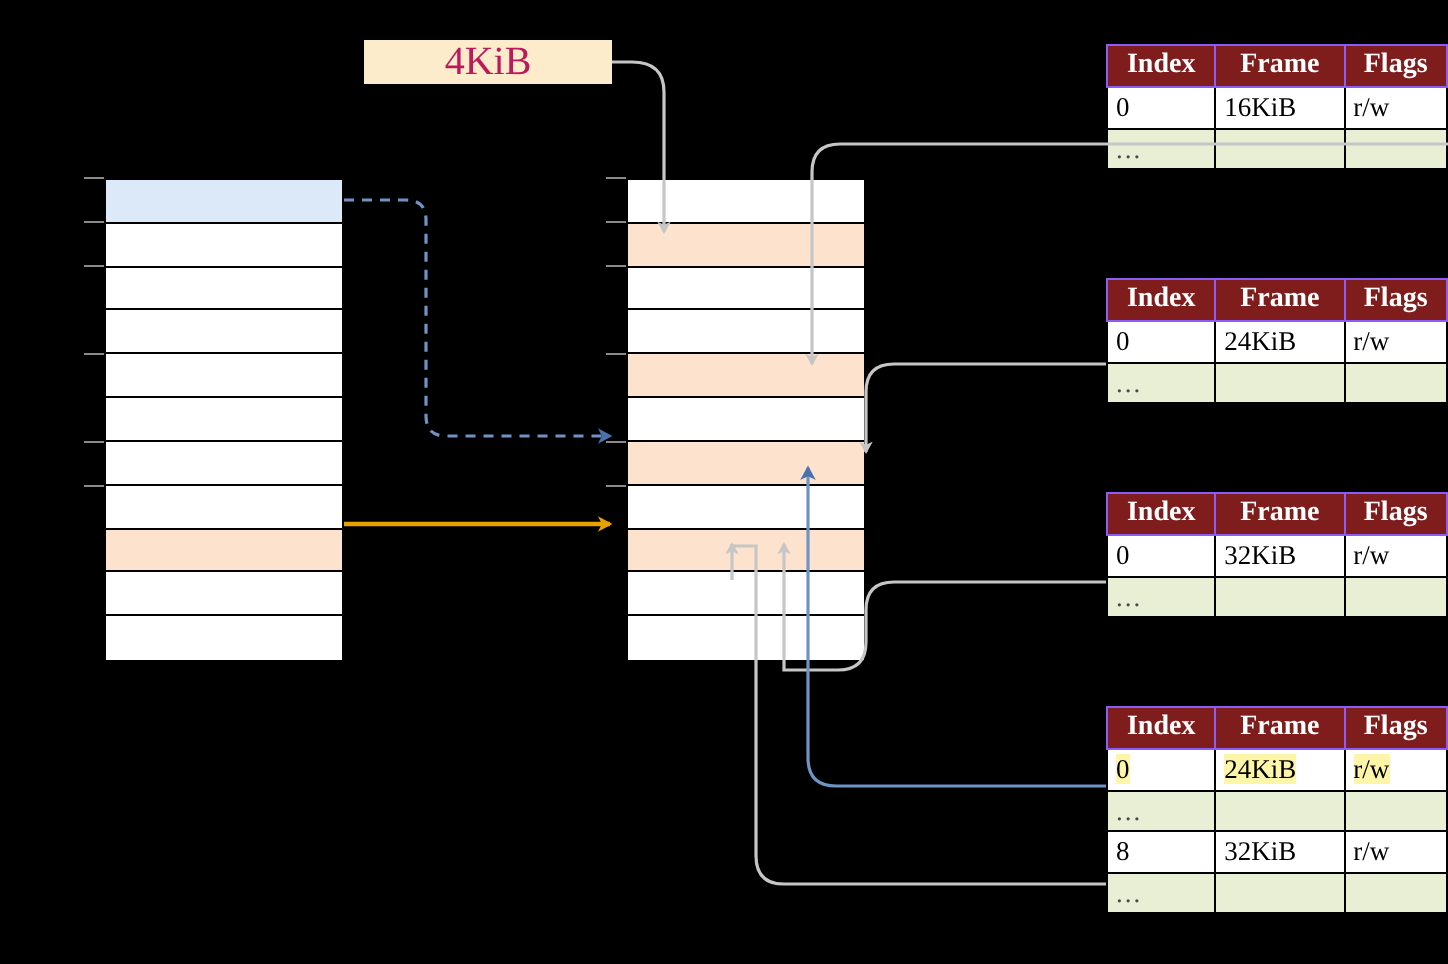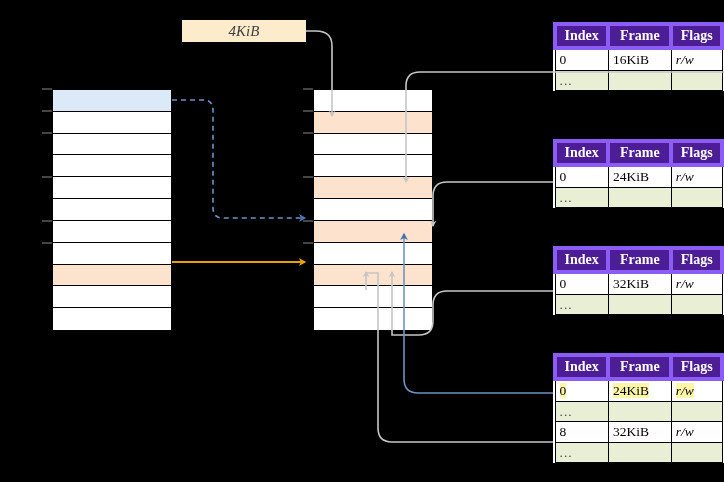--- a/index.html
+++ b/index.html
@@ -12,32 +12,32 @@
   .memrow:last-child{border-bottom:none;}
   .memrow.blue{background:#dce9f9;}
   .memrow.peach{background:#fde3cd;}
 
   
   .ptable{position:absolute;border-collapse:collapse;
           border:1px solid #a5c249;background:#ffffff;}
   .ptable td,.ptable th{border:1px solid #000;box-sizing:border-box;
           font-size:13.5px;line-height:1;padding:3px 4px;
           font-family:"Liberation Serif","DejaVu Serif",serif;}
-  .ptable th{background:#4c1d95;color:#ffffff;font-weight:bold;
-          border:4px solid #8b5cf6;text-align:center;font-size:14px;}
+  .ptable th{background:#7f1d1d;color:#ffffff;font-weight:bold;
+          border:1px solid #8b5cf6;text-align:center;font-size:14px;}
   .ptable td.c-index{width:58px;}
   .ptable td.c-frame{width:70px;}
-  .ptable td.c-flags{width:55px;font-style:italic;}
+  .ptable td.c-flags{width:55px;}
   .ptable tr.ellipsis td{background:#e9efd4;color:#4a4a4a;letter-spacing:1px;}
   .ptable td .hlspan{background:#fdf6a8;}
 
   
-  .labelbox{position:absolute;background:#fdeccb;color:#404040;
-            text-align:center;font-size:15px;line-height:22px;
-            font-family:"Liberation Serif","DejaVu Serif",serif;font-style:italic;}
+  .labelbox{position:absolute;background:#fdeccb;color:#be185d;
+            text-align:center;font-size:20px;line-height:22px;
+            font-family:"Liberation Serif","DejaVu Serif",serif;}
 
   
   #wires{position:absolute;left:0;top:0;width:724px;height:482px;
          pointer-events:none;}
 </style>
 </head>
 <body>
 
 <div id="root">
 

